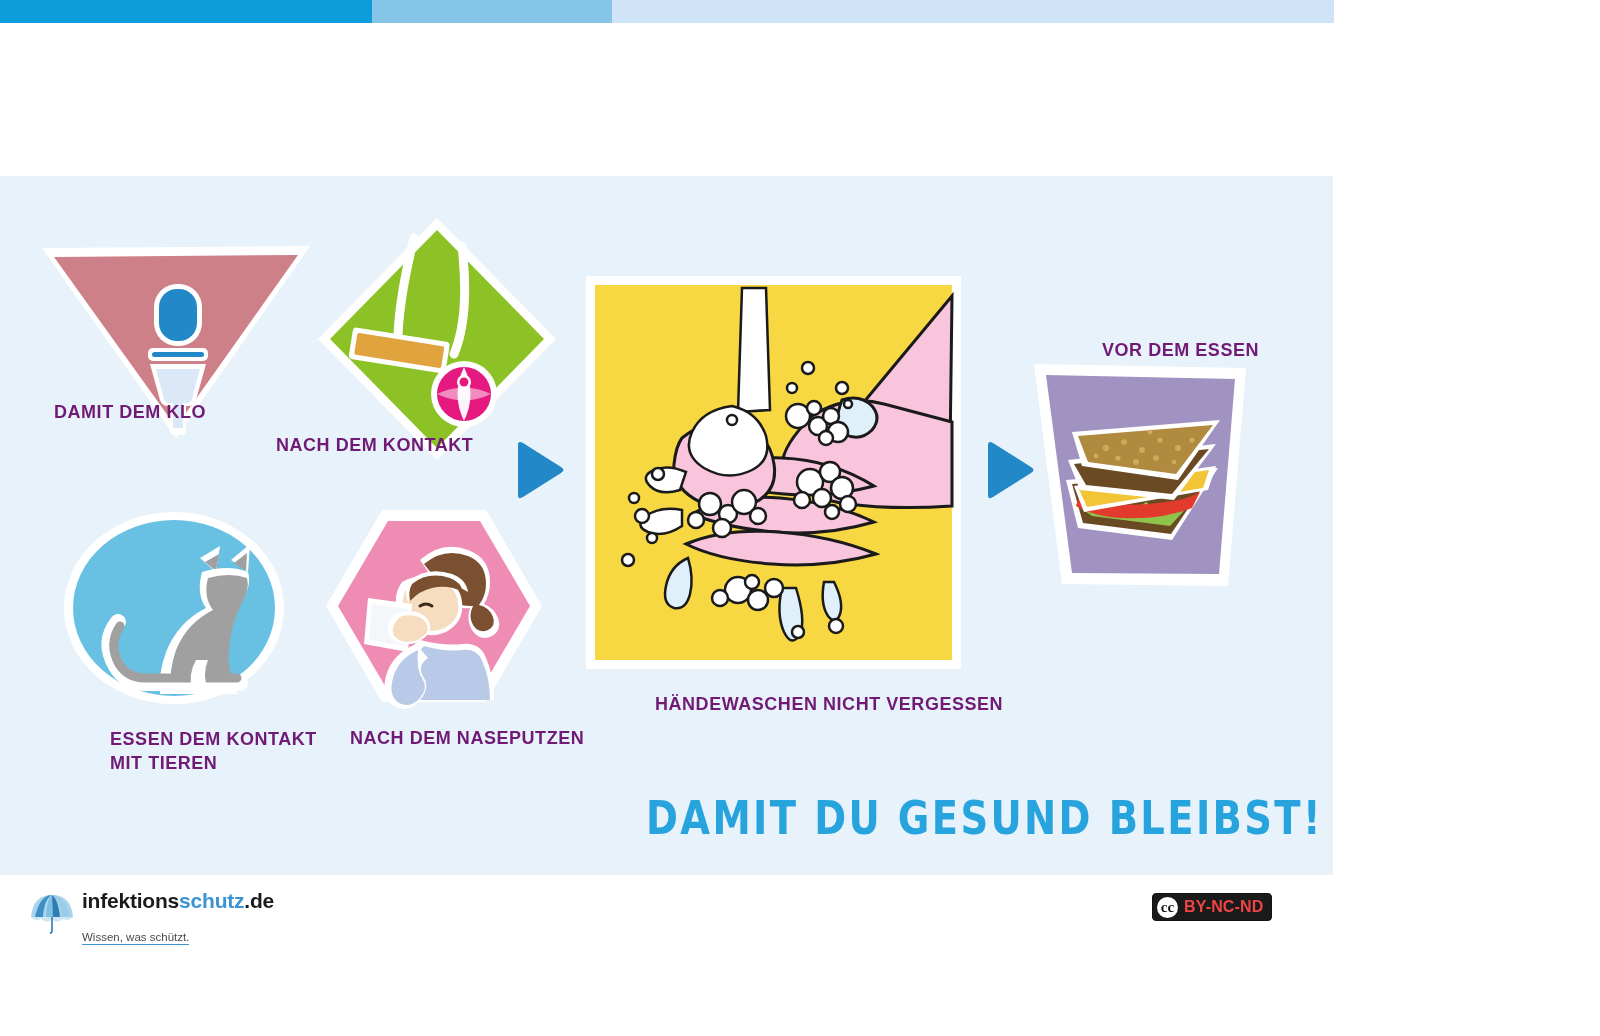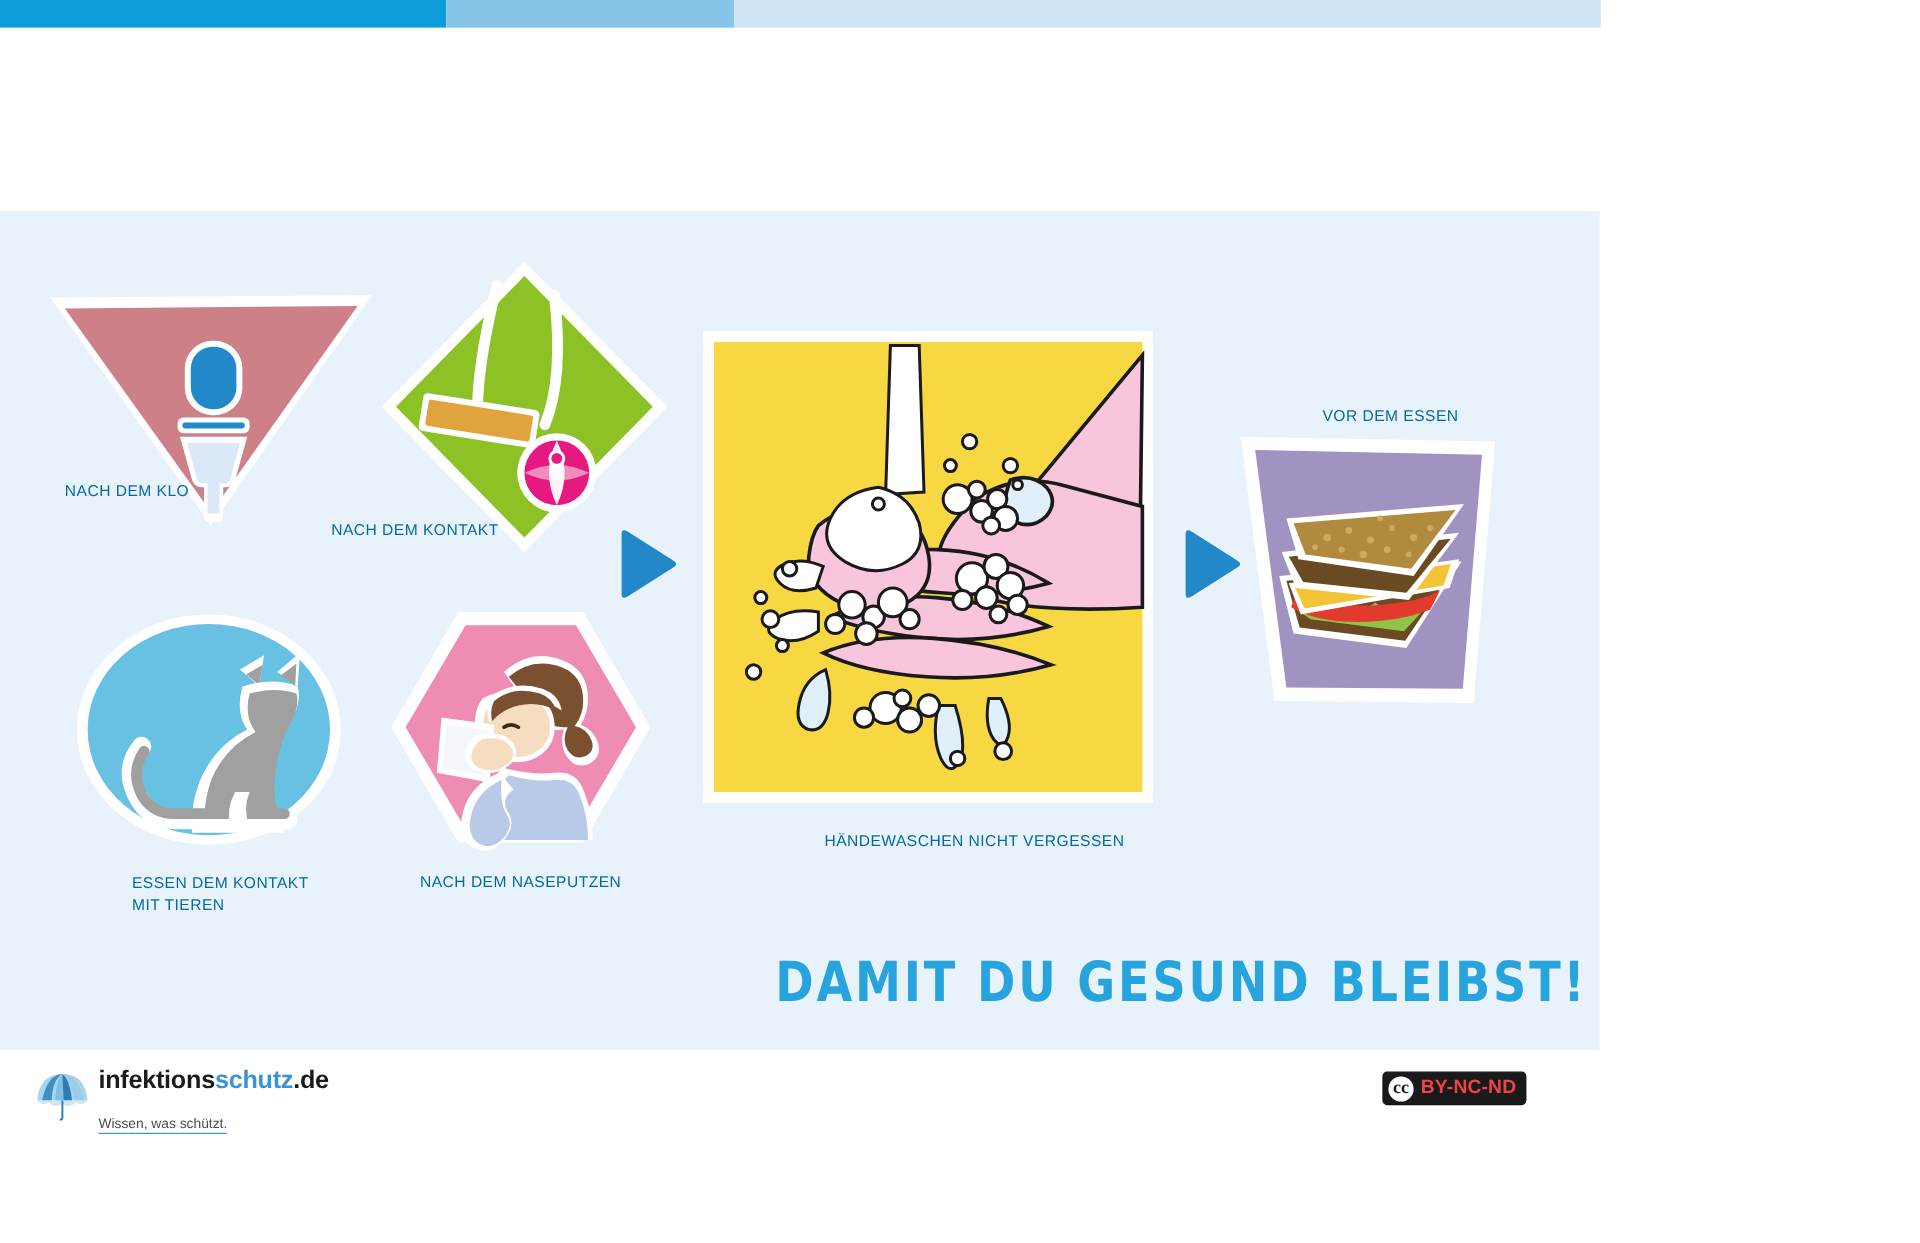--- a/index.html
+++ b/index.html
@@ -30,21 +30,21 @@
   }
   .tb1 { width: 318px; height: 78px; font-size: 37px; transform: rotate(-0.7deg); }
   .tb2 { width: 237px; height: 76px; font-size: 37px; margin-left: 18px; margin-top: 6px; transform: rotate(0.4deg); }
   .tb3 { width: 298px; height: 72px; font-size: 37px; margin-left: 15px; margin-top: 2px; transform: rotate(-0.4deg); }
 
   
   .panel { position: absolute; left: 0; top: 176px; width: 1333px; height: 699px; background: #e8f2fb; }
 
   .caption {
     position: absolute;
-    color: #0369a1; font-weight: normal; font-size: 13px;
+    color: #701a75; font-weight: bold; font-size: 18px;
     letter-spacing: 0.03em; line-height: 1.35;
     font-family: "Liberation Sans", sans-serif;
     white-space: pre-line;
   }
 
   
   .tile { position: absolute; }
 
   
   .tri-toilet { left: 36px; top: 242px; width: 280px; height: 198px; }
@@ -129,21 +129,21 @@
       <g>
         <rect x="118" y="42" width="48" height="62" rx="23" fill="#ffffff"></rect>
         <rect x="123" y="47" width="38" height="52" rx="18" fill="#2388c8"></rect>
         <rect x="112" y="106" width="60" height="13" rx="5" fill="#ffffff"></rect>
         <rect x="116" y="110" width="52" height="5" rx="2.5" fill="#2388c8"></rect>
         <path d="M114 122 h56 l-10 36 q-2 6 -8 6 h-2 v24 q0 5 -5 5 h-6 q-5 0 -5 -5 v-24 h-2 q-6 0 -8 -6 z" fill="#ffffff"></path>
         <path d="M120 127 h44 l-8 30 q-1 4 -6 4 h-3 v25 h-10 v-25 h-3 q-5 0 -6 -4 z" fill="#dbe8f7"></path>
       </g>
     </svg>
   </div>
-  <div class="caption" style="left:54px; top:400px;">NACH DEM KLO</div>
+  <div class="caption" style="left:54px; top:400px;">DAMIT DEM KLO</div>
 
   <div class="tile dia-swing">
     <svg viewBox="0 0 242 246" width="242" height="246">
       <polygon points="121,2 240,123 121,244 2,123" fill="#ffffff"></polygon>
       <polygon points="121,14 228,123 121,232 14,123" fill="#8cc226"></polygon>
       <g>
         <path d="M98 22 q-18 72 -16 116" stroke="#ffffff" stroke-width="9" fill="none" stroke-linecap="round"></path>
         <path d="M146 30 q8 70 -8 108" stroke="#ffffff" stroke-width="9" fill="none" stroke-linecap="round"></path>
         <g transform="rotate(9 80 136)">
           <rect x="34" y="118" width="98" height="32" rx="4" fill="#ffffff"></rect>
@@ -284,21 +284,21 @@
           <circle cx="56" cy="240" r="7"></circle>
             <circle cx="42" cy="284" r="6"></circle>
           <circle cx="66" cy="262" r="5"></circle>
           <circle cx="212" cy="356" r="6"></circle>
             <circle cx="250" cy="350" r="7"></circle>
           <circle cx="146" cy="144" r="5"></circle>
         </g>
       </g>
     </svg>
   </div>
-  <div class="caption" style="left:655px; top:692px;margin-left:32px;">HÄNDEWASCHEN NICHT VERGESSEN</div>
+  <div class="caption" style="left:655px; top:692px;">HÄNDEWASCHEN NICHT VERGESSEN</div>
 
   <div class="arrow arrow-2">
     <svg viewBox="0 0 56 62" width="56" height="62">
       <path d="M6 5 q0 -5 5 -2 l38 24 q5 3 0 6 l-38 24 q-5 3 -5 -2 z" fill="#2388c8"></path>
     </svg>
   </div>
 
   <div class="tile trap-food">
     <svg viewBox="0 0 216 226" width="216" height="226">
       <polygon points="2,2 214,6 196,224 30,222" fill="#ffffff"></polygon>

